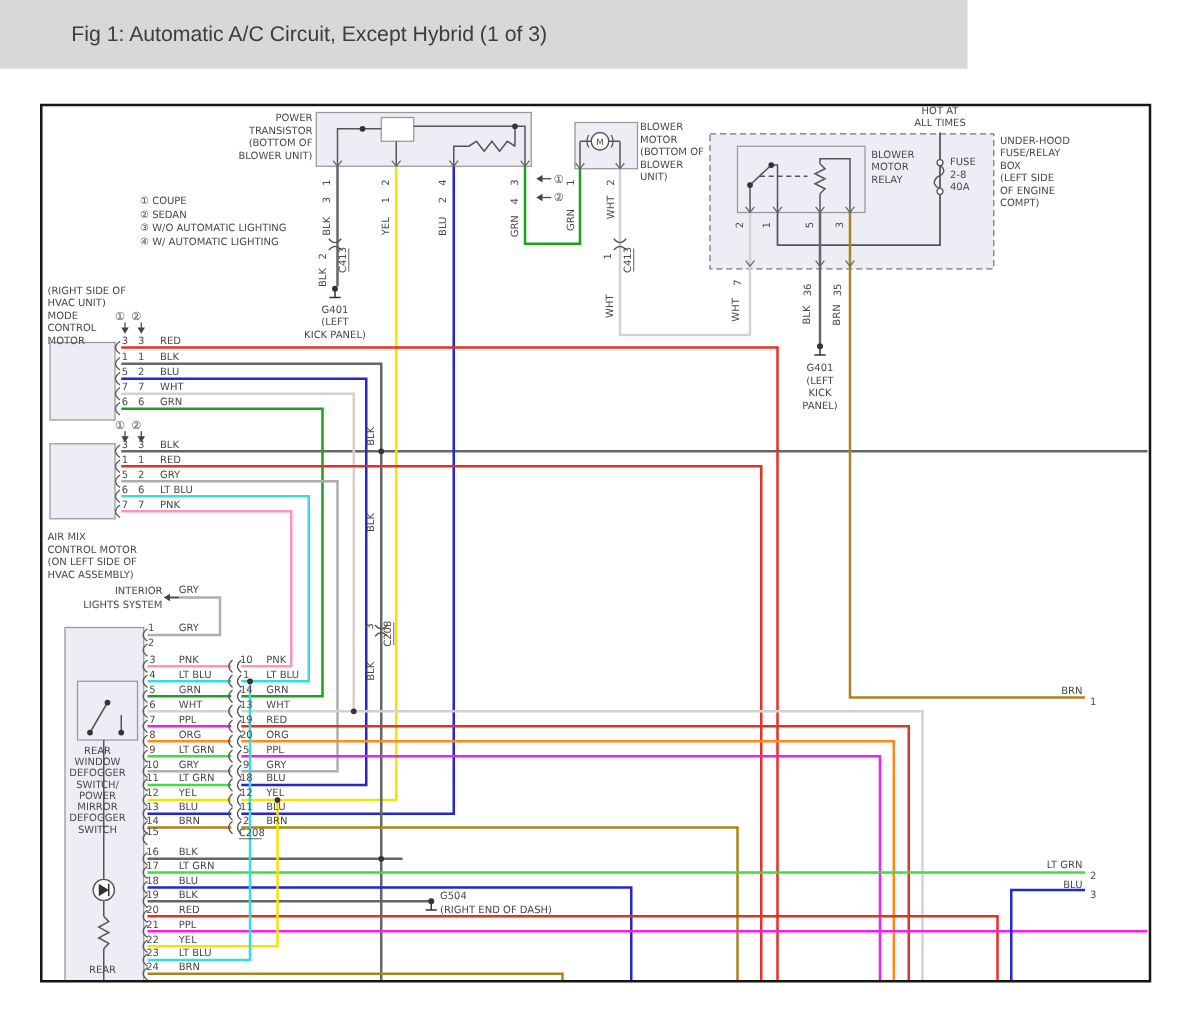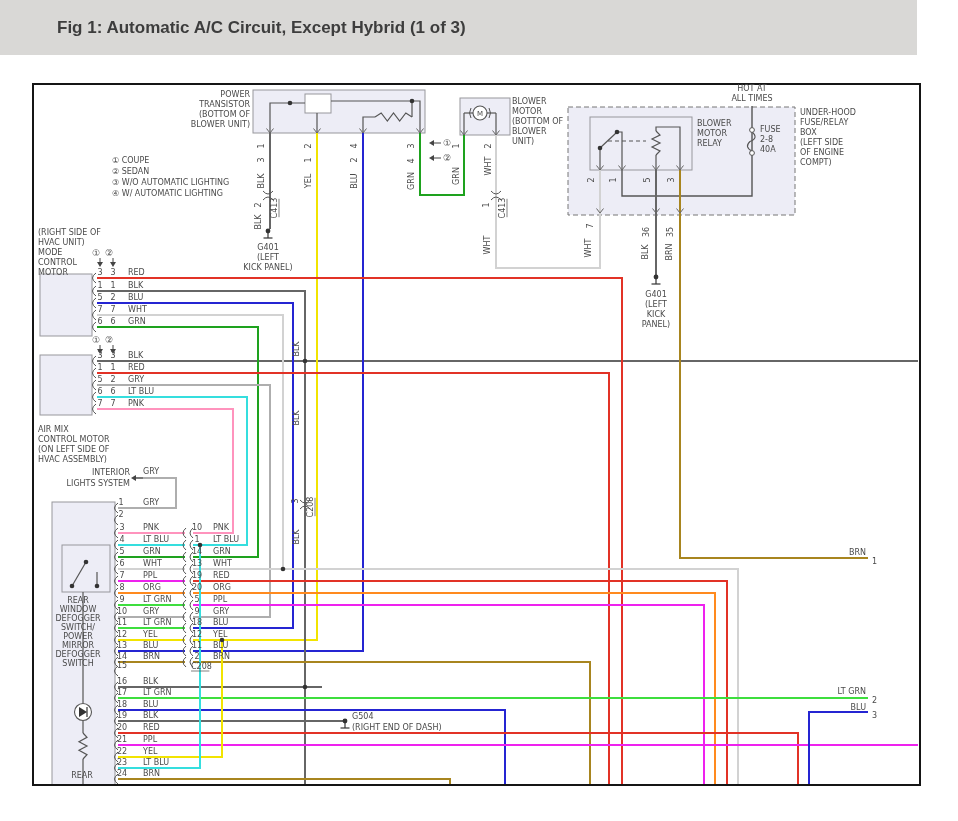--- a/index.html
+++ b/index.html
@@ -1,19 +1,19 @@
 <!DOCTYPE html>
 <html><head>
 <meta charset="utf-8">
 <style>
   html,body{margin:0;padding:0;background:#fff;}
   #page{position:relative;width:958px;height:821px;background:#fff;overflow:hidden;
         font-family:"Liberation Sans","DejaVu Sans",sans-serif;}
-  #titlebar{position:absolute;left:0;top:0;width:917px;height:55px;background:#d9d8d6;
-            display:flex;align-items:center;font-weight:bold;}
+  #titlebar{position:absolute;left:0;top:0;width:774px;height:55px;background:#d9d8d6;
+            display:flex;align-items:center;}
   #titlebar .t{padding-left:57px;font-size:17px;color:#3d3d3d;}
   svg{position:absolute;left:0;top:0;}
   svg text{font-family:"DejaVu Sans","Liberation Sans",sans-serif;fill:#4a4a4a;}
 </style>
 </head>
 <body>
 
 <div id="page">
   <div id="titlebar">
     <div class="t">Fig 1: Automatic A/C Circuit, Except Hybrid (1 of 3)</div>

